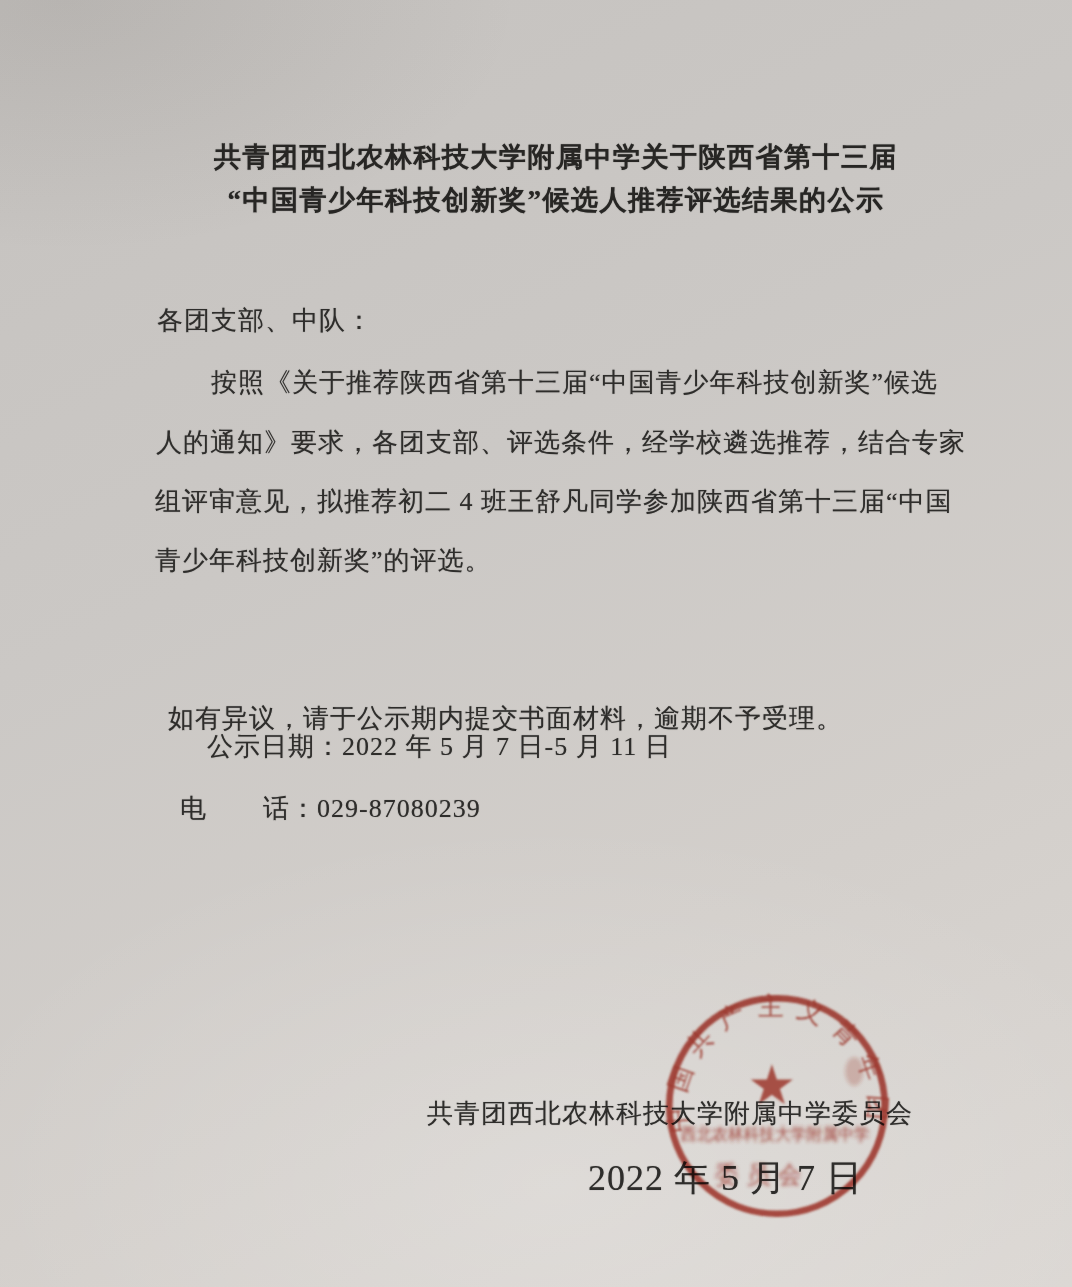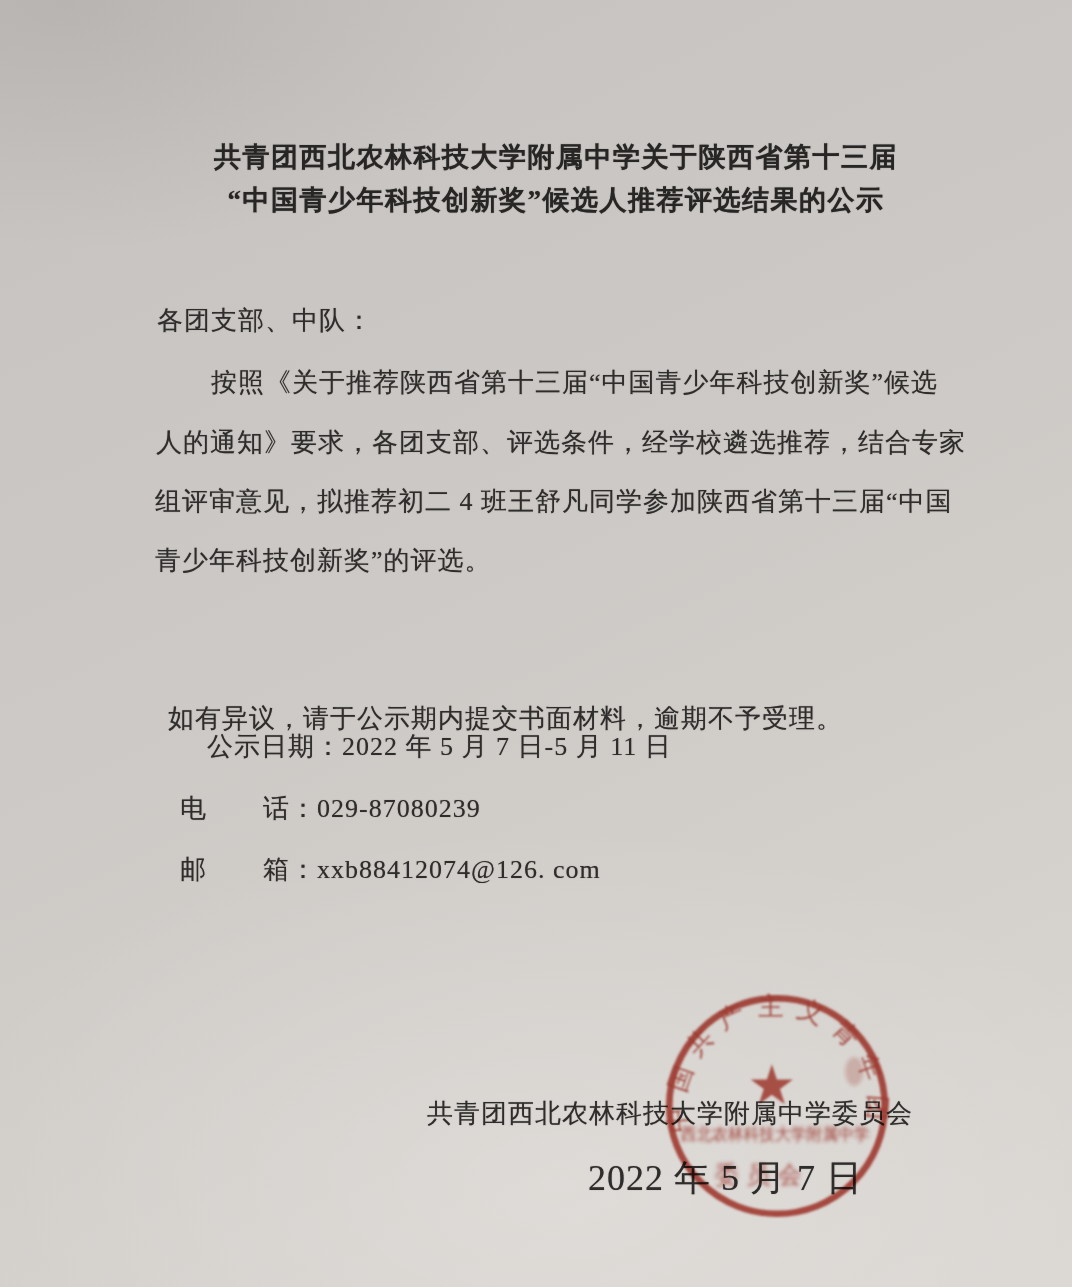--- a/index.html
+++ b/index.html
@@ -58,23 +58,20 @@
     <div class="t" style="left:155px;top:545px;">青少年科技创新奖”的评选。</div>
 
     <div class="t" style="left:168px;top:670px;margin-top:33px;">如有异议，请于公示期内提交书面材料，逾期不予受理。</div>
 
     <div class="t" style="left:179px;top:731px;margin-left:28px;">公示日期：2022 年 5 月 7 日-5 月 11 日</div>
 
     <div class="t" style="left:180px;top:793px;text-align:right;">
       <span>电</span><span class="gap56"></span><span>话：</span><span>029-87080239</span>
     </div>
 
-    <div class="t" style="left:180px;top:854px;">
-      <span>邮</span><span class="gap56"></span><span>箱：</span><span>xxb88412074@126. com</span>
-    </div>
 
     <div class="t sig" style="left:427px;top:1098px;">共青团西北农林科技大学附属中学委员会</div>
 
     <div class="t" style="left:588px;top:1162px;font-size:36px;">2022 年 5 月 7 日</div>
 
   </div>
 
   <svg class="stamp" viewBox="0 0 240 240">
     <defs>
       <path id="arcpath" d="M 35.4 150.8 A 90 90 0 1 1 204.6 150.8" fill="none"></path>

